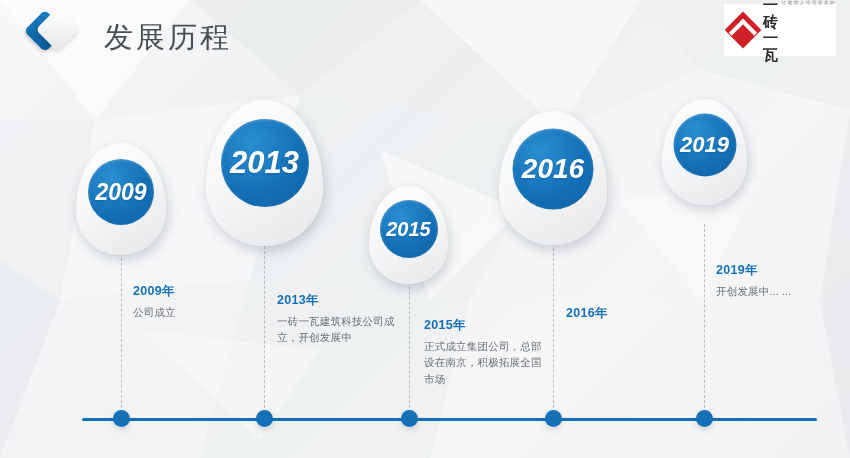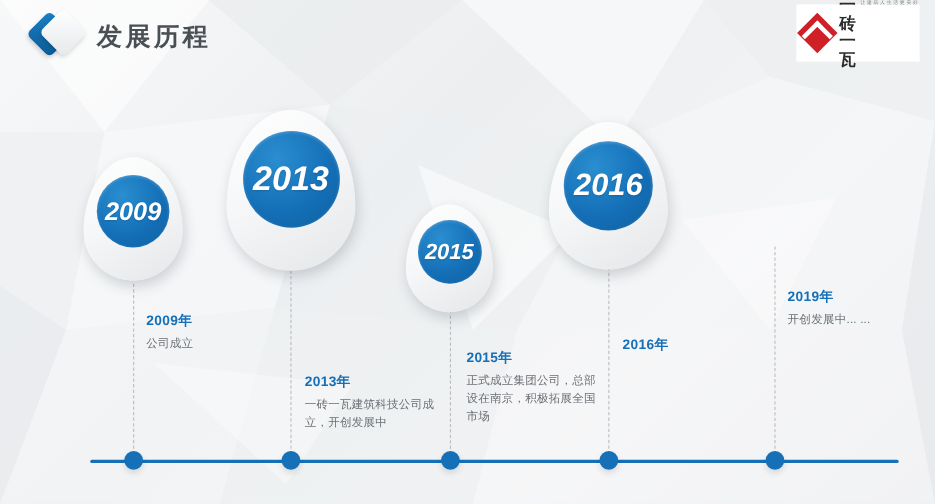--- a/index.html
+++ b/index.html
@@ -33,22 +33,22 @@
     box-shadow:1px 2px 4px rgba(0,0,0,.18);
   }
   .logo-mark .d-white {
     position:absolute; left:12px; top:2px; width:31px; height:31px;
     background:linear-gradient(135deg,#ffffff,#e6e8ea);
     transform:rotate(45deg);
     border-radius:5px;
     box-shadow:1px 2px 5px rgba(0,0,0,.16);
   }
   .page-title {
-    position:absolute; left:88px; top:18px;
-    font-size:23px; font-weight:bold; color:#4a4f55;
+    position:absolute; left:104px; top:18px;
+    font-size:29px; font-weight:normal; color:#4a4f55;
     letter-spacing:3px;
   }
 
   
   .brand {
     position:absolute; right:14px; top:4px;
     width:112px; height:52px;
     background:#ffffff;
     display:flex; align-items:center; padding-left:6px;
   }
@@ -190,27 +190,34 @@
   </div>
 
   <div class="pin" style="left:499px; top:111px; width:108px; height:134px;">
     <div class="body">
       <div class="circle" style="width:81px; height:81px; top:43%;">
         <span class="year" style="font-size:28px;">2016</span>
       </div>
     </div>
   </div>
 
+  <div class="pin" style="left:662px; top:99px; width:85px; height:106px;">
+    <div class="body">
+      <div class="circle" style="width:63px; height:63px; top:43%;">
+        <span class="year" style="font-size:22px;">2019</span>
+      </div>
+    </div>
+  </div>
 
   <div class="tblock" style="left:133px; top:283px; width:110px;">
     <div class="ty">2009年</div>
     <div class="td">公司成立</div>
   </div>
 
-  <div class="tblock" style="left:277px; top:292px; width:124px;margin-top:47px;">
+  <div class="tblock" style="left:277px; top:292px; width:124px;">
     <div class="ty">2013年</div>
     <div class="td">一砖一瓦建筑科技公司成立，开创发展中</div>
   </div>
 
   <div class="tblock" style="left:424px; top:317px; width:118px;">
     <div class="ty">2015年</div>
     <div class="td">正式成立集团公司，总部设在南京，积极拓展全国市场</div>
   </div>
 
   <div class="tblock" style="left:566px; top:305px; width:122px;">

